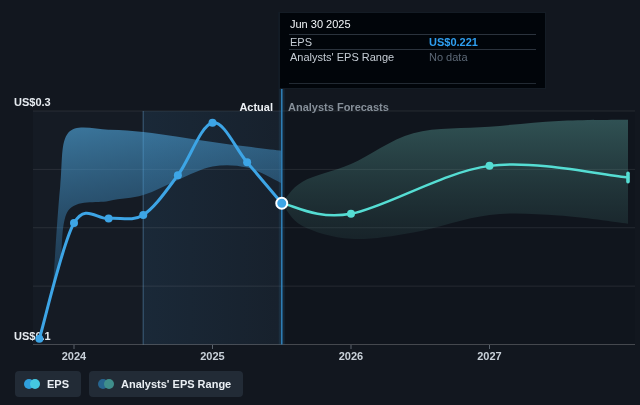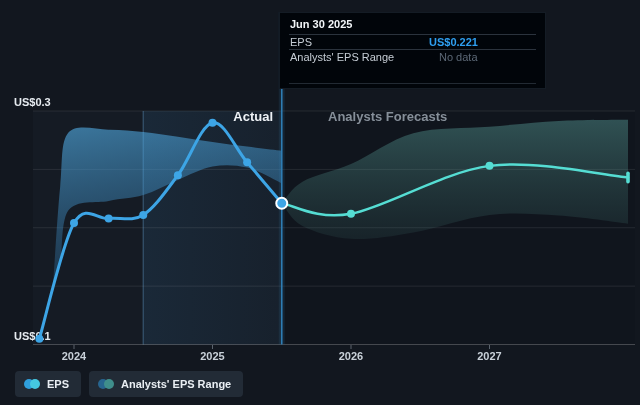--- a/index.html
+++ b/index.html
@@ -4,35 +4,35 @@
 <style>
   html,body{margin:0;padding:0;}
   body{
     width:640px;height:405px;position:relative;overflow:hidden;
     background:#12171f;
     font-family:"Liberation Sans","DejaVu Sans",sans-serif;
     -webkit-font-smoothing:antialiased;
   }
   #chart{position:absolute;left:0;top:0;}
   
-  .zone-label{position:absolute;top:110px;font-size:13px;line-height:13px;white-space:nowrap;margin-left:40px;}
+  .zone-label{position:absolute;top:101px;font-size:11px;line-height:13px;white-space:nowrap;}
   .zone-label.actual{right:367px;color:#eef2f6;font-weight:700;}
   .zone-label.forecast{left:288px;color:#868f99;font-weight:700;}
   
   .tooltip{
     position:absolute;left:279px;top:12px;width:267px;height:77px;
     background:#01050a;border:1px solid #141c25;box-sizing:border-box;z-index:6;
   }
-  .tt-title{padding:5px 10px 3px;font-size:11px;font-weight:700;color:#f3f6f9;}
+  .tt-title{padding:5px 10px 3px;font-size:11px;font-weight:400;color:#f3f6f9;}
   .tt-hr{border-top:1px solid #2b333d;margin:1px 9px 0;}
   .tt-row{display:flex;align-items:center;padding:0 10px;height:13px;font-size:11px;}
   .tt-label{width:139px;color:#c6cdd5;}
   .tt-value{font-weight:700;}
   .tt-value.accent{color:#2f9ff0;}
-  .tt-value.muted{color:#5c6876;font-weight:400;margin-left:10px;}
+  .tt-value.muted{color:#5c6876;font-weight:400;}
   .tt-bottomline{position:absolute;left:9px;right:9px;bottom:4px;border-top:1px solid #222a33;}
   
   .legend{position:absolute;left:15px;top:371px;display:flex;gap:8px;z-index:4;}
   .pill{
     display:flex;align-items:center;height:26px;padding:0 12px 0 9px;
     background:#222b36;border-radius:4px;cursor:pointer;
   }
   .dots{display:inline-flex;align-items:center;margin-right:7px;}
   .dot{width:10px;height:10px;border-radius:50%;}
   .dot.c2{margin-left:-4px;}

